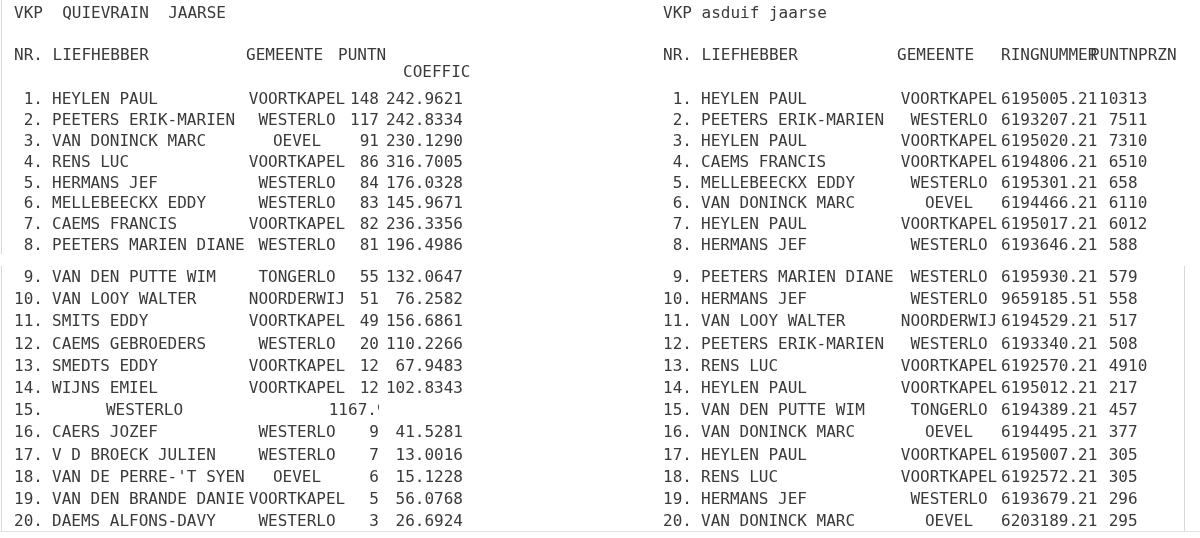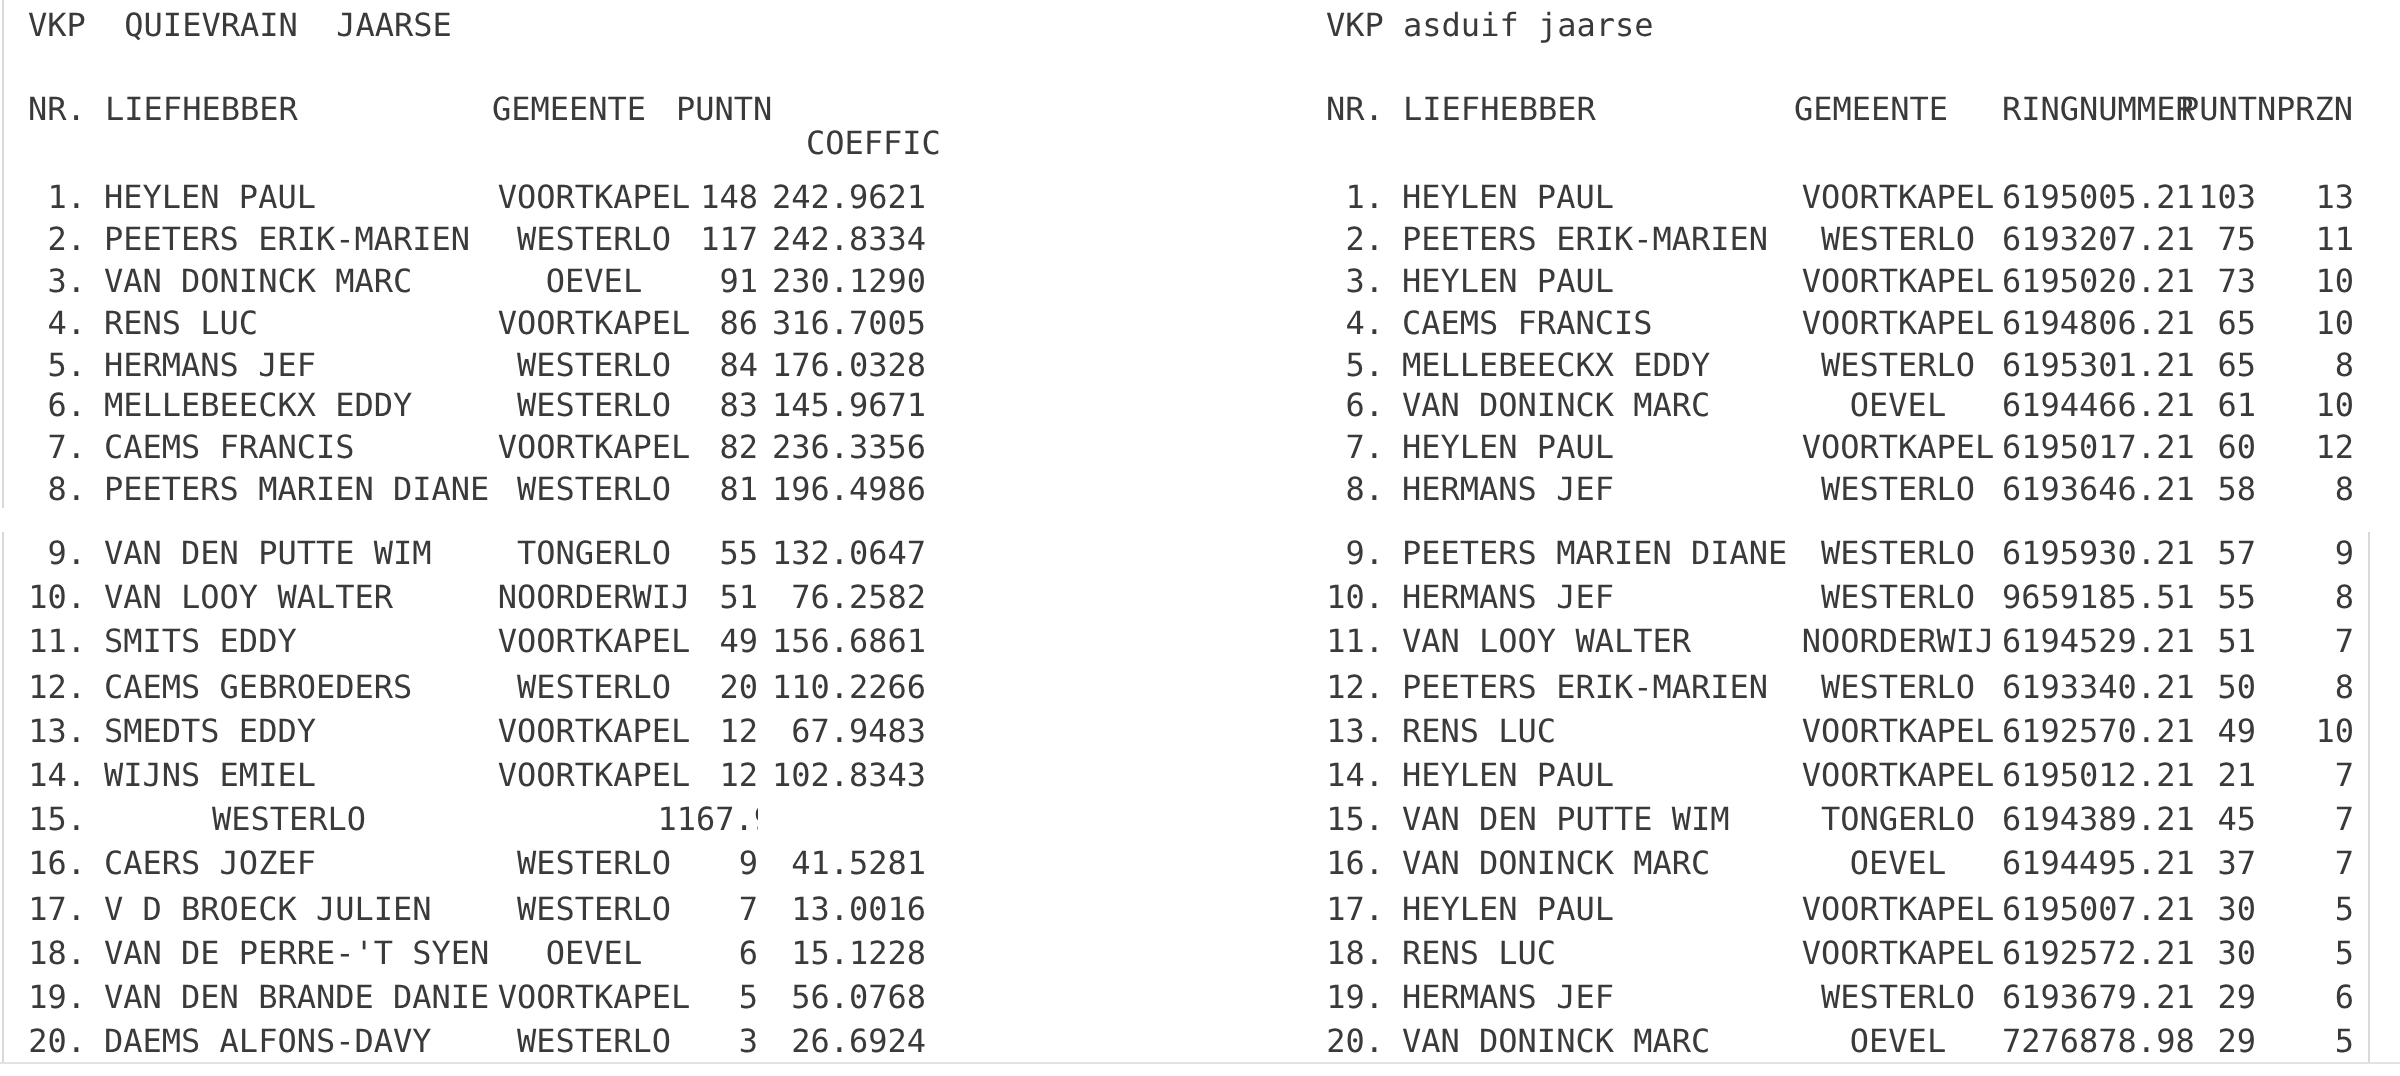--- a/index.html
+++ b/index.html
@@ -32,21 +32,21 @@
   .rows-bottom .row{height:22.2px;line-height:22.2px;}
   .panel-0 .row{grid-template-columns:29px 203px 102px 31px 84px;}
   .panel-1 .row{grid-template-columns:29px 205px 104px 97px 30px 49px;}
   .cell{overflow:hidden;}
   .cell-nr{text-align:right;}
   .cell-liefhebber{padding-left:9px;text-align:left;}
   .cell-gemeente{text-align:center;}
   .cell-ringnummer{text-align:left;}
   .cell-puntn{text-align:right;}
   .cell-coeffic{text-align:right;}
-  .cell-przn{text-align:right;}
+  .cell-przn{}
   .gridline{position:absolute;background:#d9d9d9;}
   .gl-left-top{left:1px;top:0;width:1px;height:254px;}
   .gl-left-bottom{left:1px;top:266px;width:1px;height:265px;}
   .gl-right-bottom{left:1184px;top:266px;width:1px;height:265px;}
   .gl-bottom{left:0;top:531px;width:1200px;height:1px;background:#e2e2e2;}
 </style>
 </head>
 <body>
 
 <div class="page">
@@ -109,21 +109,21 @@
         <div class="row"><span class="cell cell-nr">10.</span><span class="cell cell-liefhebber">HERMANS JEF</span><span class="cell cell-gemeente">WESTERLO</span><span class="cell cell-ringnummer">9659185.51</span><span class="cell cell-puntn">55</span><span class="cell cell-przn">8</span></div>
         <div class="row"><span class="cell cell-nr">11.</span><span class="cell cell-liefhebber">VAN LOOY WALTER</span><span class="cell cell-gemeente">NOORDERWIJ</span><span class="cell cell-ringnummer">6194529.21</span><span class="cell cell-puntn">51</span><span class="cell cell-przn">7</span></div>
         <div class="row"><span class="cell cell-nr">12.</span><span class="cell cell-liefhebber">PEETERS ERIK-MARIEN</span><span class="cell cell-gemeente">WESTERLO</span><span class="cell cell-ringnummer">6193340.21</span><span class="cell cell-puntn">50</span><span class="cell cell-przn">8</span></div>
         <div class="row"><span class="cell cell-nr">13.</span><span class="cell cell-liefhebber">RENS LUC</span><span class="cell cell-gemeente">VOORTKAPEL</span><span class="cell cell-ringnummer">6192570.21</span><span class="cell cell-puntn">49</span><span class="cell cell-przn">10</span></div>
         <div class="row"><span class="cell cell-nr">14.</span><span class="cell cell-liefhebber">HEYLEN PAUL</span><span class="cell cell-gemeente">VOORTKAPEL</span><span class="cell cell-ringnummer">6195012.21</span><span class="cell cell-puntn">21</span><span class="cell cell-przn">7</span></div>
         <div class="row"><span class="cell cell-nr">15.</span><span class="cell cell-liefhebber">VAN DEN PUTTE WIM</span><span class="cell cell-gemeente">TONGERLO</span><span class="cell cell-ringnummer">6194389.21</span><span class="cell cell-puntn">45</span><span class="cell cell-przn">7</span></div>
         <div class="row"><span class="cell cell-nr">16.</span><span class="cell cell-liefhebber">VAN DONINCK MARC</span><span class="cell cell-gemeente">OEVEL</span><span class="cell cell-ringnummer">6194495.21</span><span class="cell cell-puntn">37</span><span class="cell cell-przn">7</span></div>
         <div class="row"><span class="cell cell-nr">17.</span><span class="cell cell-liefhebber">HEYLEN PAUL</span><span class="cell cell-gemeente">VOORTKAPEL</span><span class="cell cell-ringnummer">6195007.21</span><span class="cell cell-puntn">30</span><span class="cell cell-przn">5</span></div>
         <div class="row"><span class="cell cell-nr">18.</span><span class="cell cell-liefhebber">RENS LUC</span><span class="cell cell-gemeente">VOORTKAPEL</span><span class="cell cell-ringnummer">6192572.21</span><span class="cell cell-puntn">30</span><span class="cell cell-przn">5</span></div>
         <div class="row"><span class="cell cell-nr">19.</span><span class="cell cell-liefhebber">HERMANS JEF</span><span class="cell cell-gemeente">WESTERLO</span><span class="cell cell-ringnummer">6193679.21</span><span class="cell cell-puntn">29</span><span class="cell cell-przn">6</span></div>
-        <div class="row"><span class="cell cell-nr">20.</span><span class="cell cell-liefhebber">VAN DONINCK MARC</span><span class="cell cell-gemeente">OEVEL</span><span class="cell cell-ringnummer">7276878.98</span><span class="cell cell-puntn">29</span><span class="cell cell-przn">5</span></div>
+        <div class="row"><span class="cell cell-nr">20.</span><span class="cell cell-liefhebber">VAN DONINCK MARC</span><span class="cell cell-gemeente">OEVEL</span><span class="cell cell-ringnummer">6203189.21</span><span class="cell cell-puntn">29</span><span class="cell cell-przn">5</span></div>
       </div>
   </div>
 
   <div class="gridline gl-left-top"></div>
   <div class="gridline gl-left-bottom"></div>
   <div class="gridline gl-right-bottom"></div>
   <div class="gridline gl-bottom"></div>
 
 </div>
 

